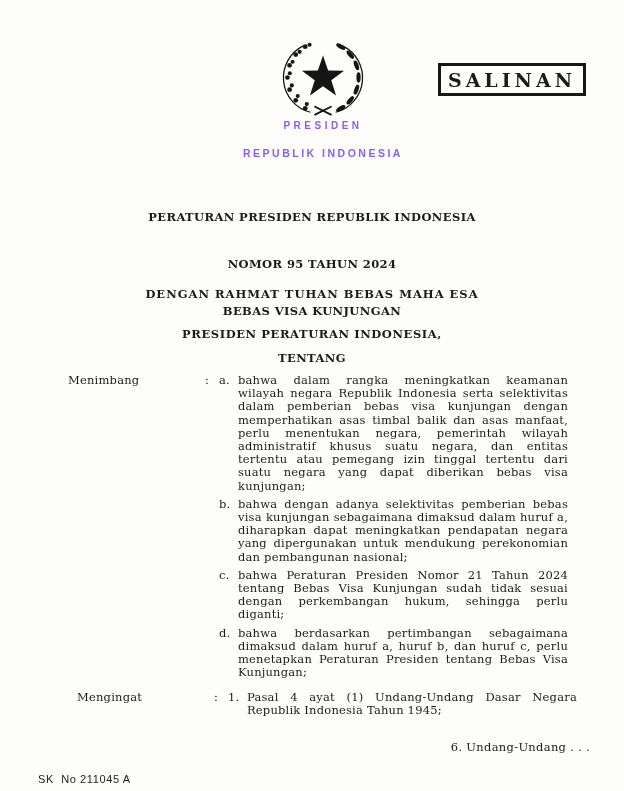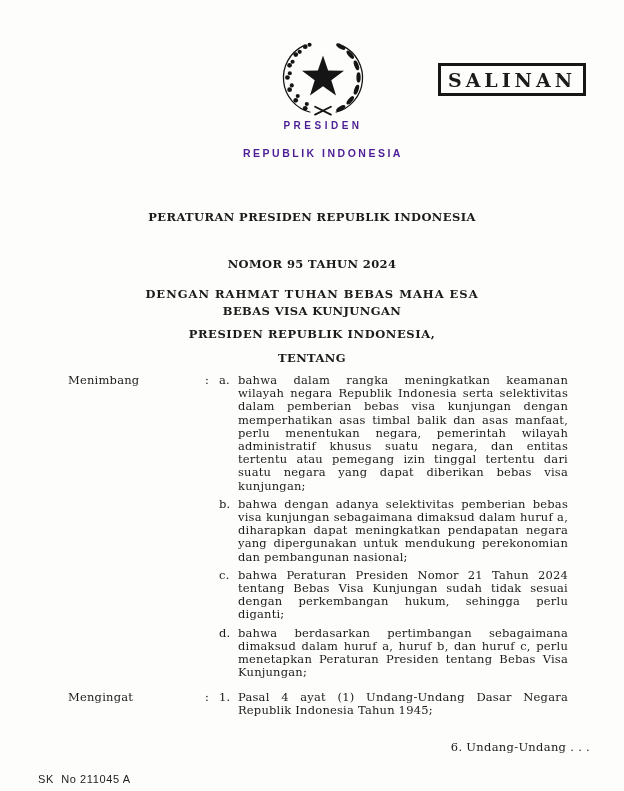--- a/index.html
+++ b/index.html
@@ -15,21 +15,21 @@
   
   .letterhead{
     position:absolute;top:38px;left:0;width:100%;
     display:flex;flex-direction:column;align-items:center;
     transform:translateX(11px);
   }
   .seal{display:block;}
   .seal-caption{
     margin-top:3px;text-align:center;
     font-family:"Liberation Sans","DejaVu Sans",sans-serif;
-    font-weight:bold;color:#4c1d95;
+    font-weight:bold;color:#8b5cf6;
   }
   .seal-caption .cap1{font-size:10px;letter-spacing:3.5px;}
   .seal-caption .cap2{font-size:10.5px;letter-spacing:2.5px;margin-top:16px;}
   
   .stamp{
     position:absolute;top:63px;left:438px;
     width:142px;height:27px;
     border:3px solid #161616;
     display:flex;align-items:center;justify-content:center;
     font-weight:bold;font-size:19px;letter-spacing:4px;
@@ -49,21 +49,21 @@
     position:absolute;top:327px;left:0;width:100%;
     text-align:center;font-weight:bold;font-size:11.5px;letter-spacing:.6px;
   }
   
   .clause{
     position:absolute;left:68px;width:500px;
     display:flex;align-items:flex-start;
     font-size:11.5px;line-height:13.2px;letter-spacing:.2px;justify-content:center;
   }
   .clause.considering{top:374px;}
-  .clause.recalling{top:691px;}
+  .clause.recalling{top:691px;margin-left:9px;}
   .clause-label{width:137px;flex:none;}
   .clause-colon{width:14px;flex:none;}
   .clause-items{flex:1;min-width:0;}
   .clause-item{display:flex;margin-bottom:5px;}
   .clause-item:last-child{margin-bottom:0;}
   .clause-item .marker{width:19px;flex:none;}
   .clause-item .itext{flex:1;text-align:justify;text-justify:inter-word;}
   
   .catchword{
     position:absolute;top:740px;right:34px;
@@ -132,21 +132,21 @@
   </div>
 
   <div class="title-block">
     <div>PERATURAN PRESIDEN REPUBLIK INDONESIA</div>
     <div>NOMOR 95 TAHUN 2024</div>
     <div>BEBAS VISA KUNJUNGAN</div>
     <div>TENTANG</div>
   </div>
 
   <div class="invocation">DENGAN RAHMAT TUHAN BEBAS MAHA ESA</div>
-  <div class="issuer">PRESIDEN REPUBLIK INDONESIA,</div>
+  <div class="issuer">PRESIDEN PERATURAN INDONESIA,</div>
 
   <div class="clause considering">
     <div class="clause-label">Menimbang</div>
     <div class="clause-colon">:</div>
     <div class="clause-items">
       <div class="clause-item">
         <div class="marker">a.</div>
         <div class="itext">bahwa dalam rangka meningkatkan keamanan wilayah negara Republik Indonesia serta selektivitas dalam pemberian bebas visa kunjungan dengan memperhatikan asas timbal balik dan asas manfaat, perlu menentukan negara, pemerintah wilayah administratif khusus suatu negara, dan entitas tertentu atau pemegang izin tinggal tertentu dari suatu negara yang dapat diberikan bebas visa kunjungan;</div>
       </div>
       <div class="clause-item">

